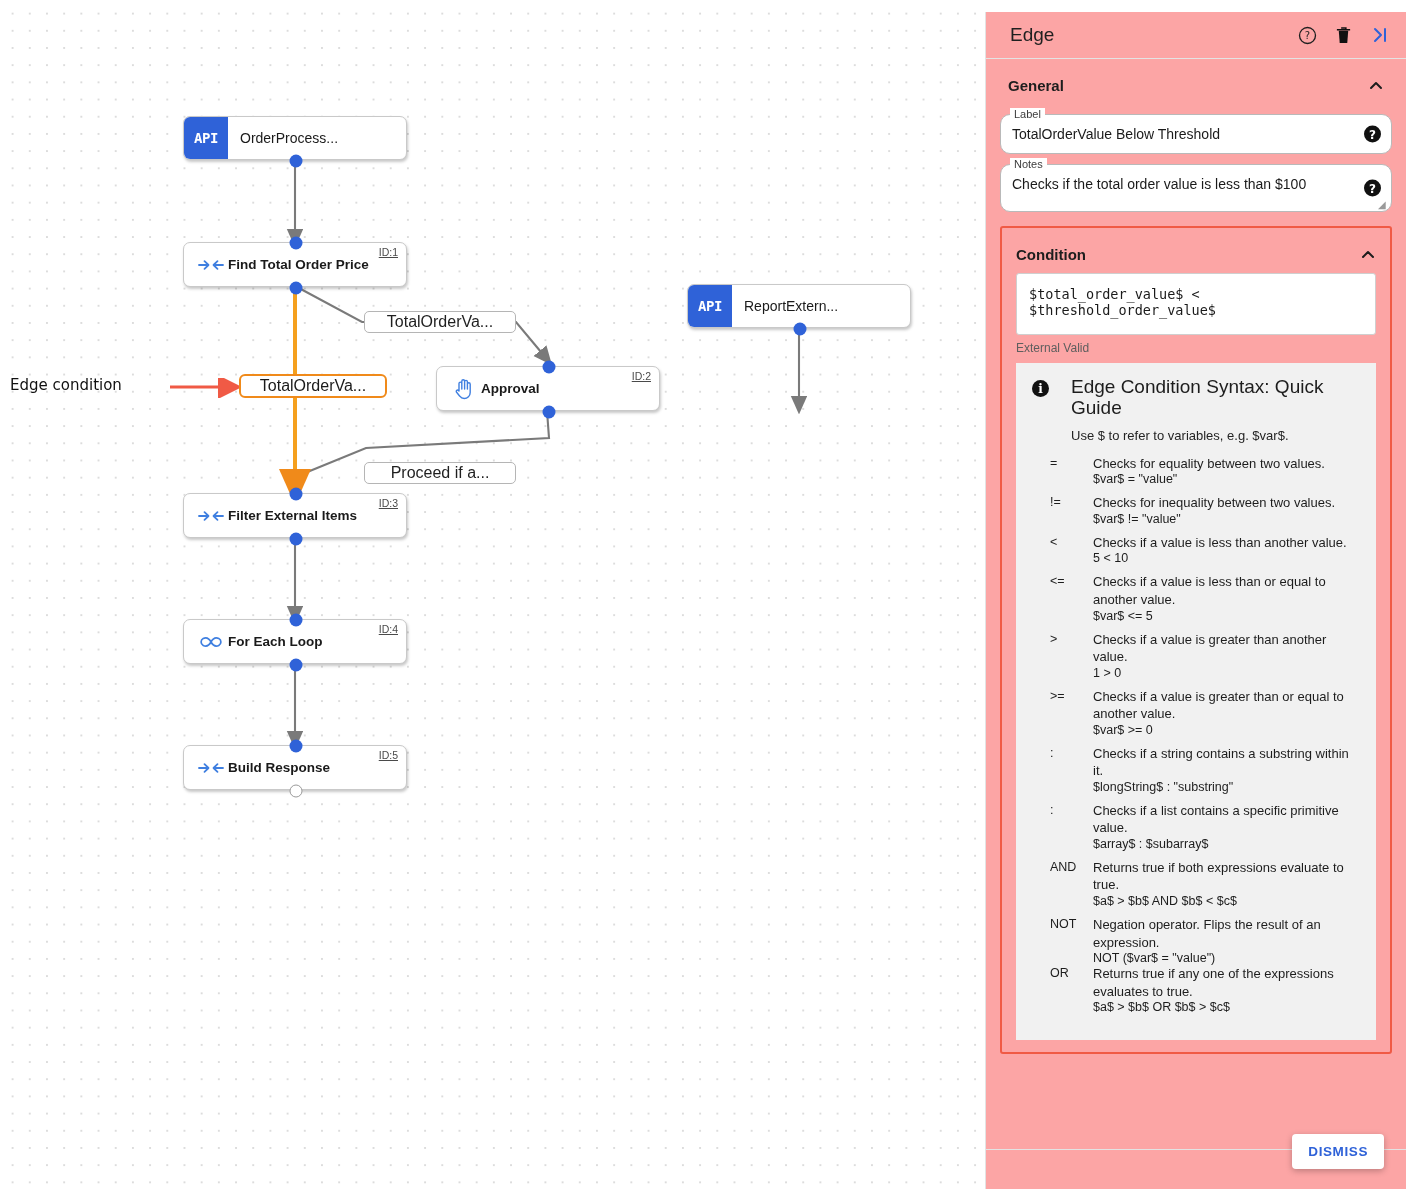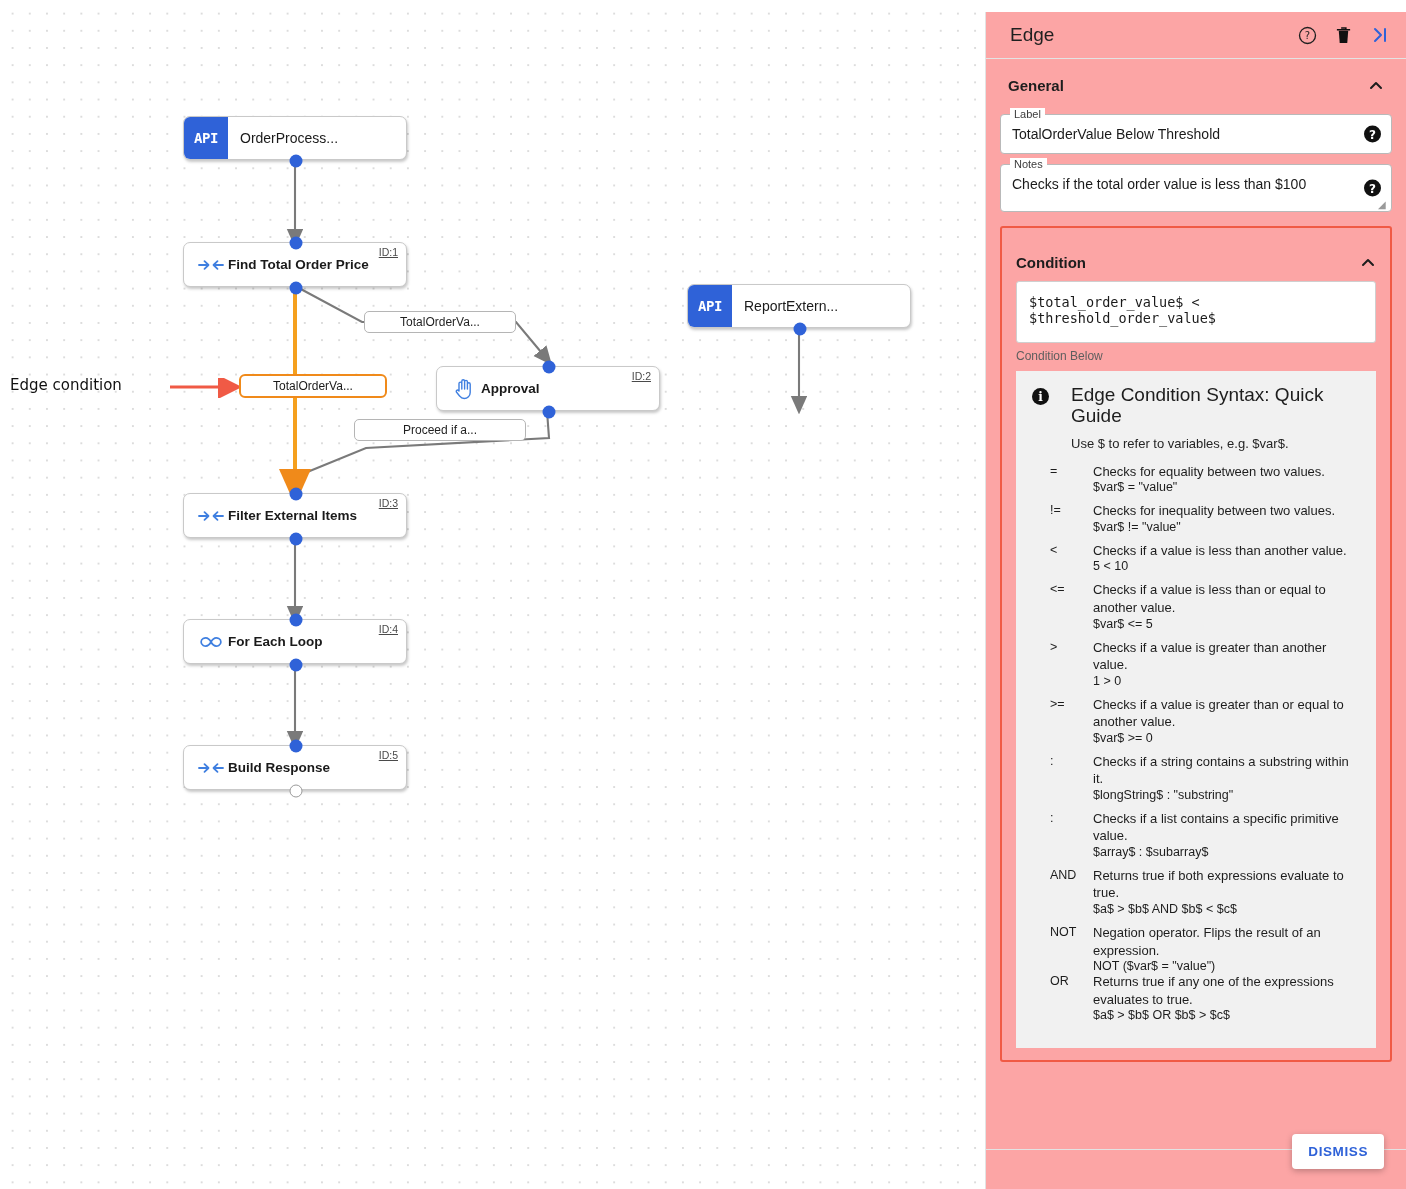--- a/index.html
+++ b/index.html
@@ -72,21 +72,21 @@
   .port.open { background:#ffffff; border: 1.6px solid #9a9a9a; }
 
   
   .elabel {
     position: absolute;
     background: #ffffff;
     border: 1px solid #b5b5b5;
     border-radius: 5px;
     height: 22px;
     display: flex; align-items: center; justify-content: center;
-    font-size: 12px; color: #1f1f1f;
+    font-size: 16px; color: #1f1f1f;
     transform: translate(-50%,-50%);
     white-space: nowrap;
     padding: 0 0;
   }
   .elabel.sel {
     border: 2px solid #f08a1a;
     border-radius: 6px;
     height: 24px;
     color:#1a1a1a;
   }
@@ -123,21 +123,21 @@
     font-size: 15px; font-weight:bold; color:#1d1d1d;
     padding: 18px 8px 10px 8px;
   }
   .sec-head .t { flex:1; }
   .chev { width:16px;height:16px; }
 
   .field {
     position:relative;
     margin: 10px 0 0 0;
     border:1px solid #b9b9b9;
-    border-radius:4px;
+    border-radius:10px;
     padding: 11px 40px 11px 11px;
     font-size:14px; color:#1a1a1a;
     background:#fff;
   }
   .field .legend {
     position:absolute; top:-7px; left:9px;
     background:#fff; padding:0 4px;
     font-size:11px; color:#3c3c3c;
   }
   .field.notes { min-height: 48px; }
@@ -329,21 +329,21 @@
 
 
     <div class="elabel" style="left:440px; top:322px; width:152px;">
       <span>TotalOrderVa...</span>
     </div>
 
     <div class="elabel sel" style="left:313px; top:386px; width:148px;">
       <span>TotalOrderVa...</span>
     </div>
 
-    <div class="elabel" style="left:440px; top:430px; width:172px;">
+    <div class="elabel" style="left:440px; top:473px; width:152px;">
       <span>Proceed if a...</span>
     </div>
 
   </div>
 
   <div id="panel">
 
     <div id="panel-header">
       <div class="title">Edge</div>
       <div class="hicons">
@@ -388,33 +388,33 @@
         <span class="legend">Notes</span>
         <span>Checks if the total order value is less than $100</span>
         <span class="helpbadge">?</span>
         <span class="resize-grip">◢</span>
       </div>
     </div>
 
     <div class="section">
       <div id="cond-block">
 
-        <div class="sec-head" style="padding-left:0;padding-right:0;margin-top:8px;">
+        <div class="sec-head" style="padding-left:0;padding-right:0;">
           <span class="t">Condition</span>
           <span class="chev">
             <svg width="16" height="16" viewBox="0 0 16 16">
               <path d="M3,10 L8,5 L13,10" stroke="#1d1d1d" stroke-width="2" fill="none" stroke-linecap="round" stroke-linejoin="round"></path>
             </svg>
           </span>
         </div>
 
         <div class="cond-input">
           <span>$total_order_value$ &lt; $threshold_order_value$</span>
         </div>
-        <div class="cond-valid">Condition Below</div>
+        <div class="cond-valid">External Valid</div>
 
         <div class="guide">
           <div class="guide-head">
             <span class="infoicon">i</span>
             <span class="guide-title">Edge Condition Syntax: Quick Guide</span>
           </div>
           <div class="guide-sub">Use $ to refer to variables, e.g. $var$.</div>
 
           <div class="oplist">
 

